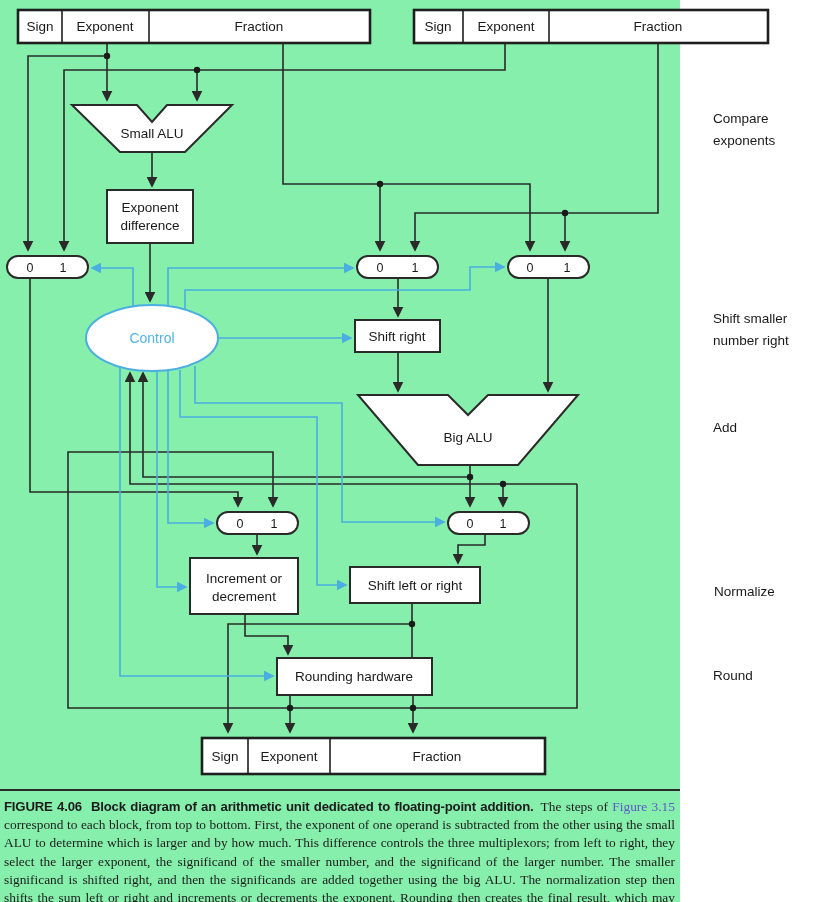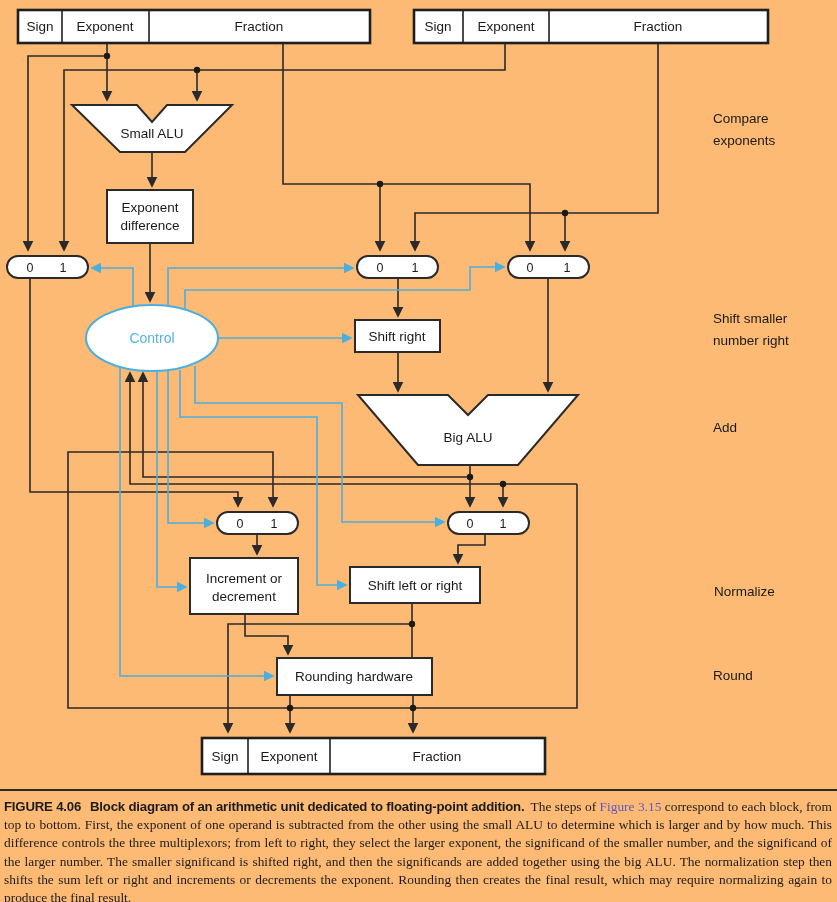--- a/index.html
+++ b/index.html
@@ -1,17 +1,17 @@
 <!DOCTYPE html>
 <html><head>
 <meta charset="utf-8">
 <style>
   html,body{margin:0;padding:0;background:#ffffff;}
   body{width:837px;font-family:"Liberation Sans",sans-serif;}
-  .page{width:837px;height:902px;position:relative;background:#fdba74;}
+  .page{width:680px;height:902px;position:relative;background:#86efac;}
   svg{display:block;}
   svg text{font-family:"Liberation Sans",sans-serif;fill:#1a1a1a;}
   .lbl{font-size:13.5px;}
   .muxlbl{font-size:12.5px;}
   .stage{font-size:13.5px;}
   .ctrltxt{font-size:14px;fill:#54b2e4;}
   .wire{stroke:#2a2a2a;stroke-width:1.6;fill:none;}
   .ctrl{stroke:#4aaee0;stroke-width:1.6;fill:none;}
   .box{fill:#ffffff;stroke:#2a2a2a;stroke-width:2;}
   .reg{fill:#ffffff;stroke:#1f1f1f;stroke-width:2.6;}

